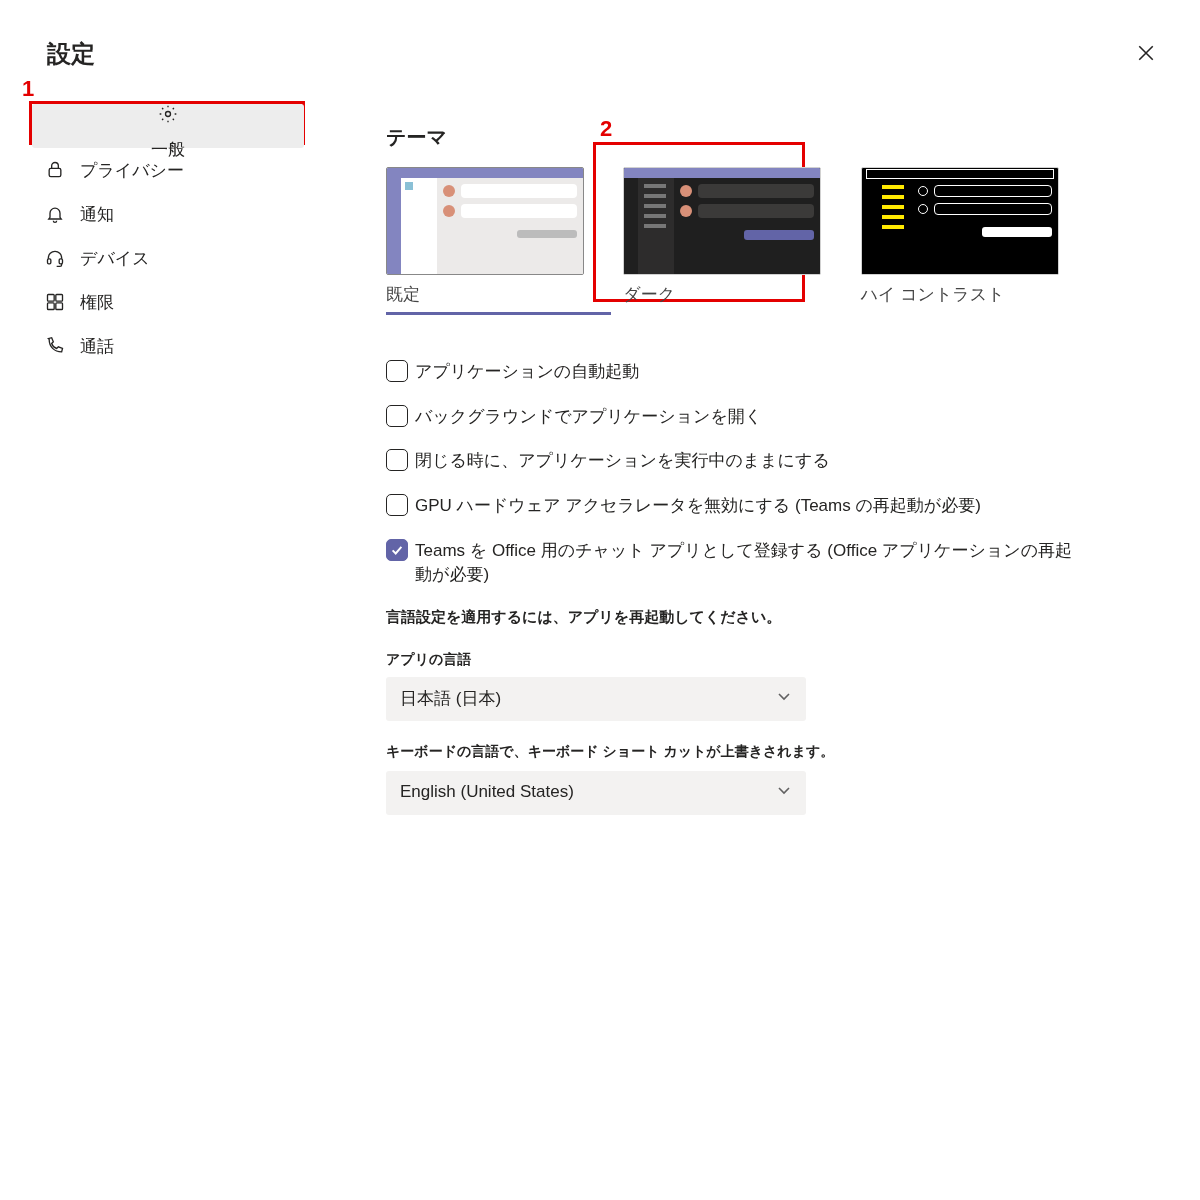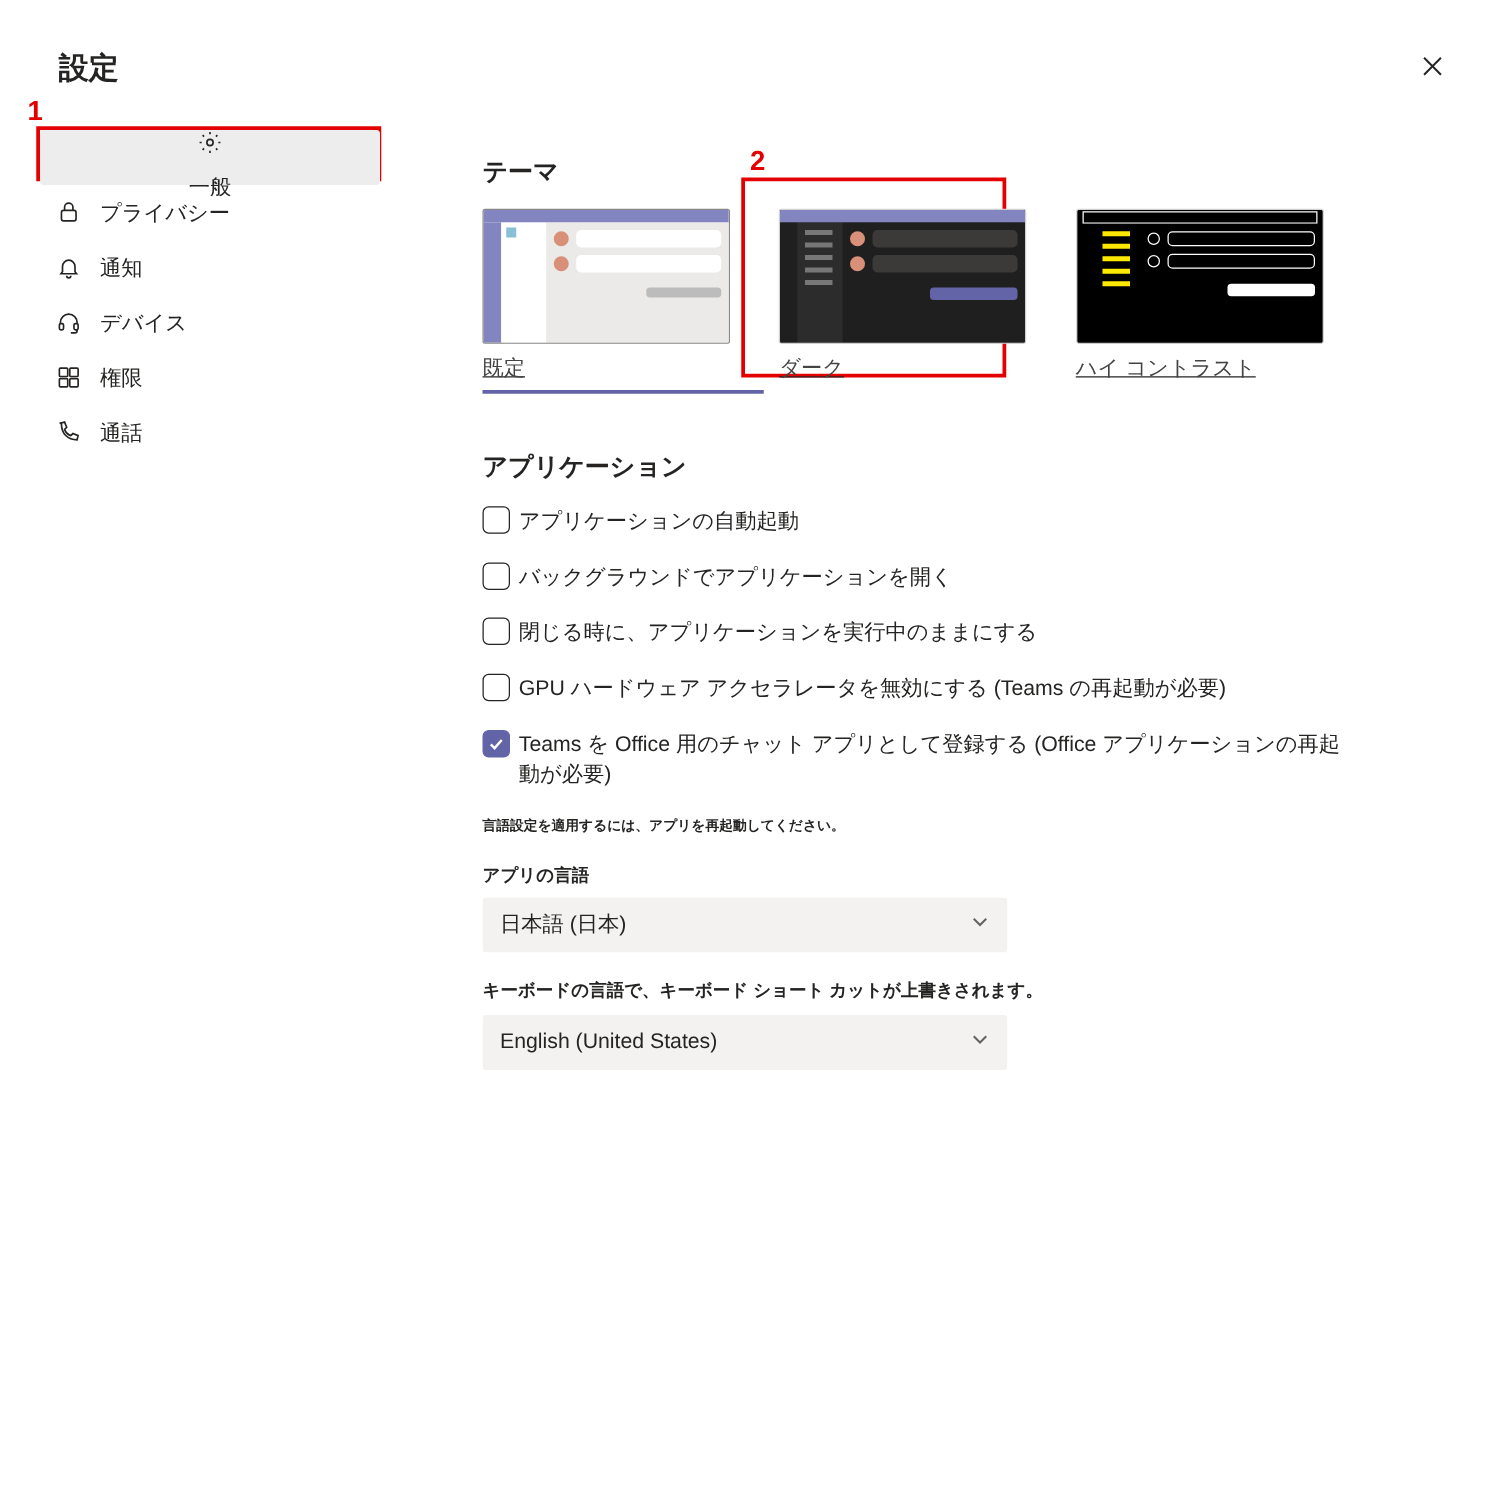--- a/index.html
+++ b/index.html
@@ -74,21 +74,20 @@
       margin-top: 0;
     }
     .themes {
       display: flex;
       gap: 12px;
       margin-bottom: 54px;
     }
     .theme-card {
       width: 238px;
       cursor: pointer;
-      text-decoration: underline;
     }
     .theme-preview {
       width: 198px; height: 108px;
       border: 1px solid #d1d1d1;
       border-radius: 2px;
       overflow: hidden;
       position: relative;
     }
     .theme-card.selected .theme-preview { border: 1px solid #888; }
     .theme-card.selected { border-bottom: 3px solid #6264a7; padding-bottom: 6px; margin-bottom:-9px;}
@@ -133,21 +132,21 @@
     .chk-row { display:flex; align-items:flex-start; gap:7px; margin-bottom:20px; }
     .chk {
       width:22px;height:22px;border:1.5px solid #252423;border-radius:5px;flex:none;
       display:inline-flex;align-items:center;justify-content:center;
     }
     .chk.checked{ background:#6264a7;border-color:#6264a7;}
     .chk.checked svg{ color:#fff;}
     .chk-label{ font-size:17px; line-height:1.45; padding-top:0px; flex:1;}
 
     .lang-sect .sect-h{ margin-top:18px; margin-bottom:10px;}
-    .lang-note{ font-size:11px; color:#252423; margin-bottom:24px; font-weight:600;}
+    .lang-note{ font-size:15px; color:#252423; margin-bottom:24px; font-weight:600;}
     .field-label{ font-size:14px; font-weight:700; margin-bottom:8px;}
     .select{
       width:420px;height:44px;
       background:#f3f2f1;border:none;border-radius:3px;
       display:flex;align-items:center;justify-content:space-between;
       padding:0 14px;font-size:17px;color:#252423;cursor:pointer;
       border-bottom:1px solid transparent;
       margin-bottom:22px;
     }
     .select .chev{ color:#616161;}
@@ -310,21 +309,20 @@
               </div>
             <div class="reply"></div>
           </div>
         </div>
       </div>
       <div class="theme-label">ハイ コントラスト</div>
     </div>
   </div>
 
   <section class="app-sect">
-    <h2 class="sect-h">アプリケーション</h2>
 
     <div class="chk-row">
       <span class="chk"></span>
       <span class="chk-label">アプリケーションの自動起動</span>
     </div>
     <div class="chk-row">
       <span class="chk"></span>
       <span class="chk-label">バックグラウンドでアプリケーションを開く</span>
     </div>
     <div class="chk-row">

